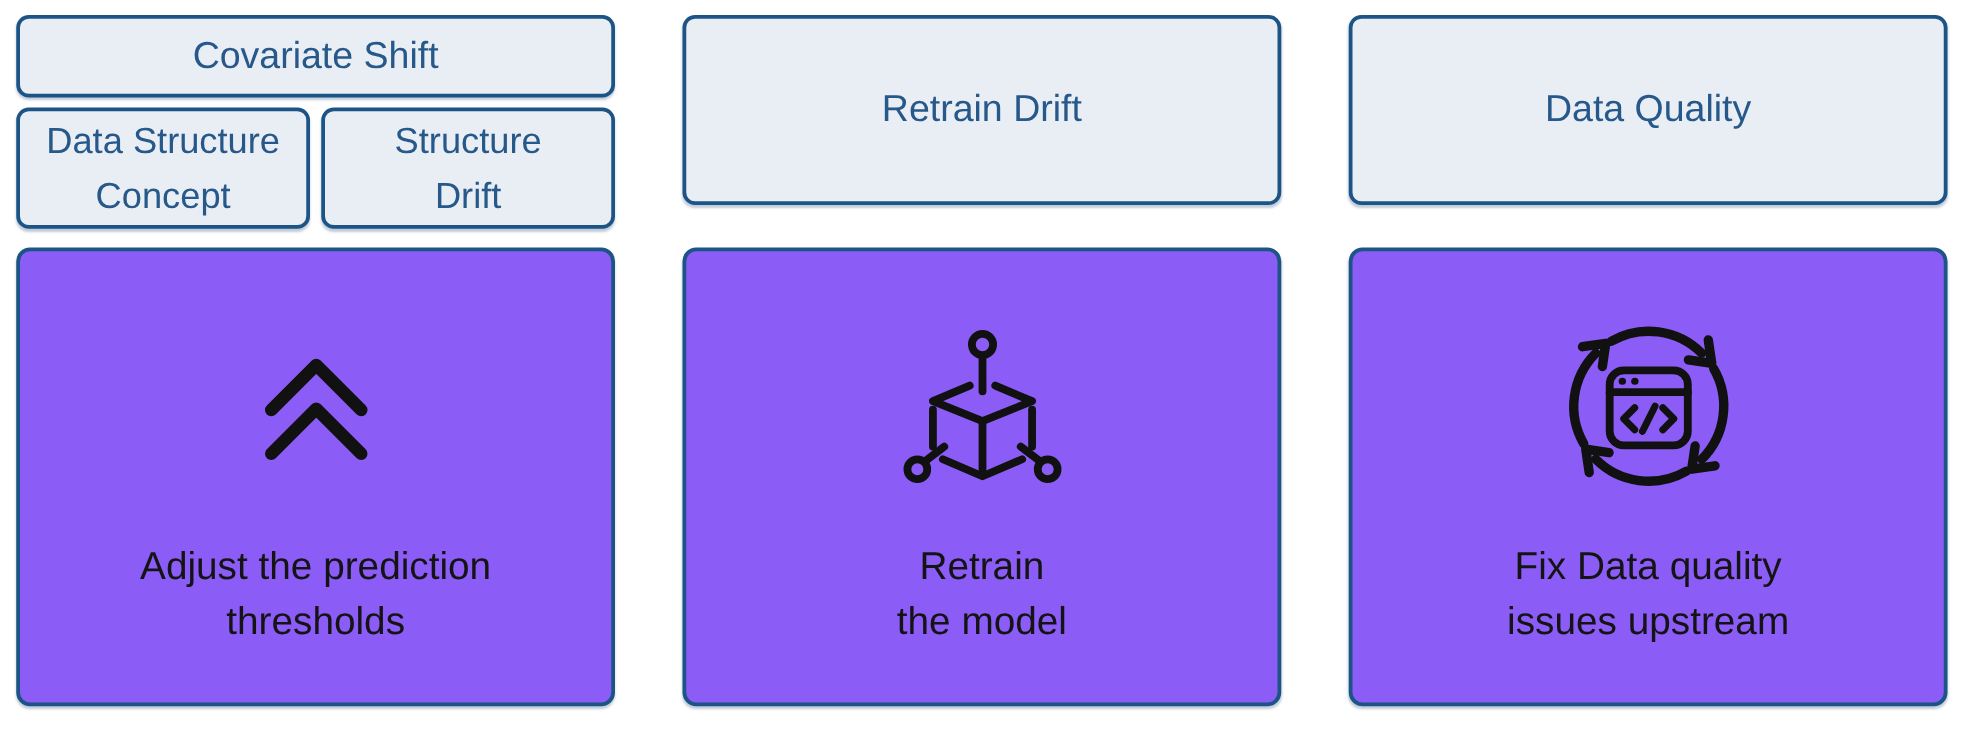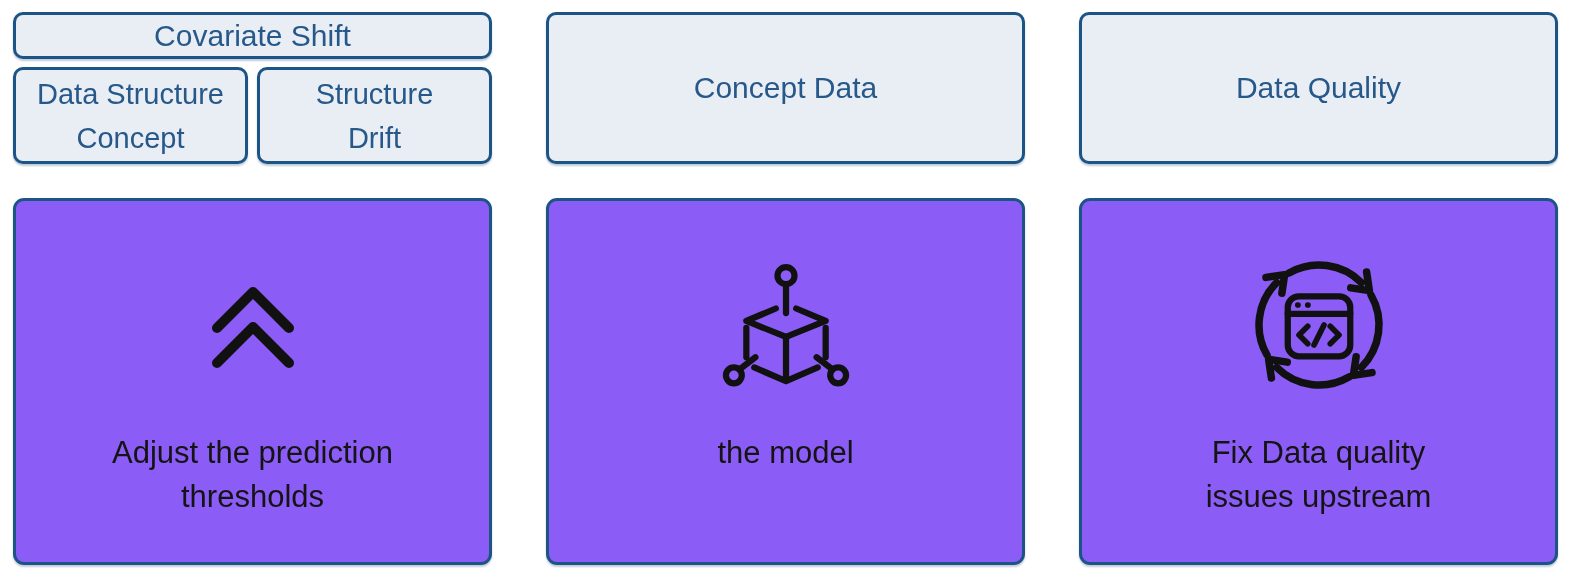--- a/index.html
+++ b/index.html
@@ -29,21 +29,21 @@
   .hbox{
     background:var(--header-fill);
     border:3px solid var(--border-blue);
     border-radius:10px;
     box-shadow:0 2px 2px rgba(30,70,120,0.28);
     color:var(--header-text);
     display:flex;flex-direction:column;align-items:center;justify-content:center;
     text-align:center;
     font-size:30px;
   }
-  .main-header{height:47px;margin-bottom:8px;}
+  .main-header{height:66px;margin-bottom:8px;}
   .subrow{display:flex;gap:9px;height:97px;justify-content:center;}
   .subbox{flex:1 1 0;line-height:44px;font-size:29px;}
   .tall-header{height:152px;}
   .card{
     background:#8b5cf6;
     border:3px solid var(--border-blue);
     border-radius:11px;
     box-shadow:0 2px 2px rgba(30,70,120,0.28);
     margin-top:18px;
     height:367px;flex:0 0 367px;
@@ -95,21 +95,21 @@
       <div class="action-text">
         <span class="line">Adjust the prediction</span>
         <span class="line">thresholds</span>
       </div>
     </div>
   </div>
 
   <div class="column">
     <div class="header-area">
       <div class="hbox tall-header">
-        <span>Concept Data</span>
+        <span>Retrain Drift</span>
       </div>
     </div>
     <div class="card">
       <div class="icon-wrap">
         <svg width="136" height="127" viewBox="0 0 120 112" aria-hidden="true">
           <g fill="none" stroke="#111111" stroke-width="5.5" stroke-linecap="round" stroke-linejoin="round">
 
             <circle cx="60" cy="12" r="7.5"></circle>
             <line x1="60" y1="21" x2="60" y2="45"></line>
 
@@ -124,20 +124,21 @@
 
             <circle cx="14" cy="100" r="7"></circle>
             <line x1="20" y1="94" x2="33" y2="84"></line>
 
             <circle cx="106" cy="100" r="7"></circle>
             <line x1="100" y1="94" x2="87" y2="84"></line>
           </g>
         </svg>
       </div>
       <div class="action-text">
+        <span class="line">Retrain</span>
         <span class="line">the model</span>
       </div>
     </div>
   </div>
 
   <div class="column">
     <div class="header-area">
       <div class="hbox tall-header">
         <span>Data Quality</span>
       </div>

